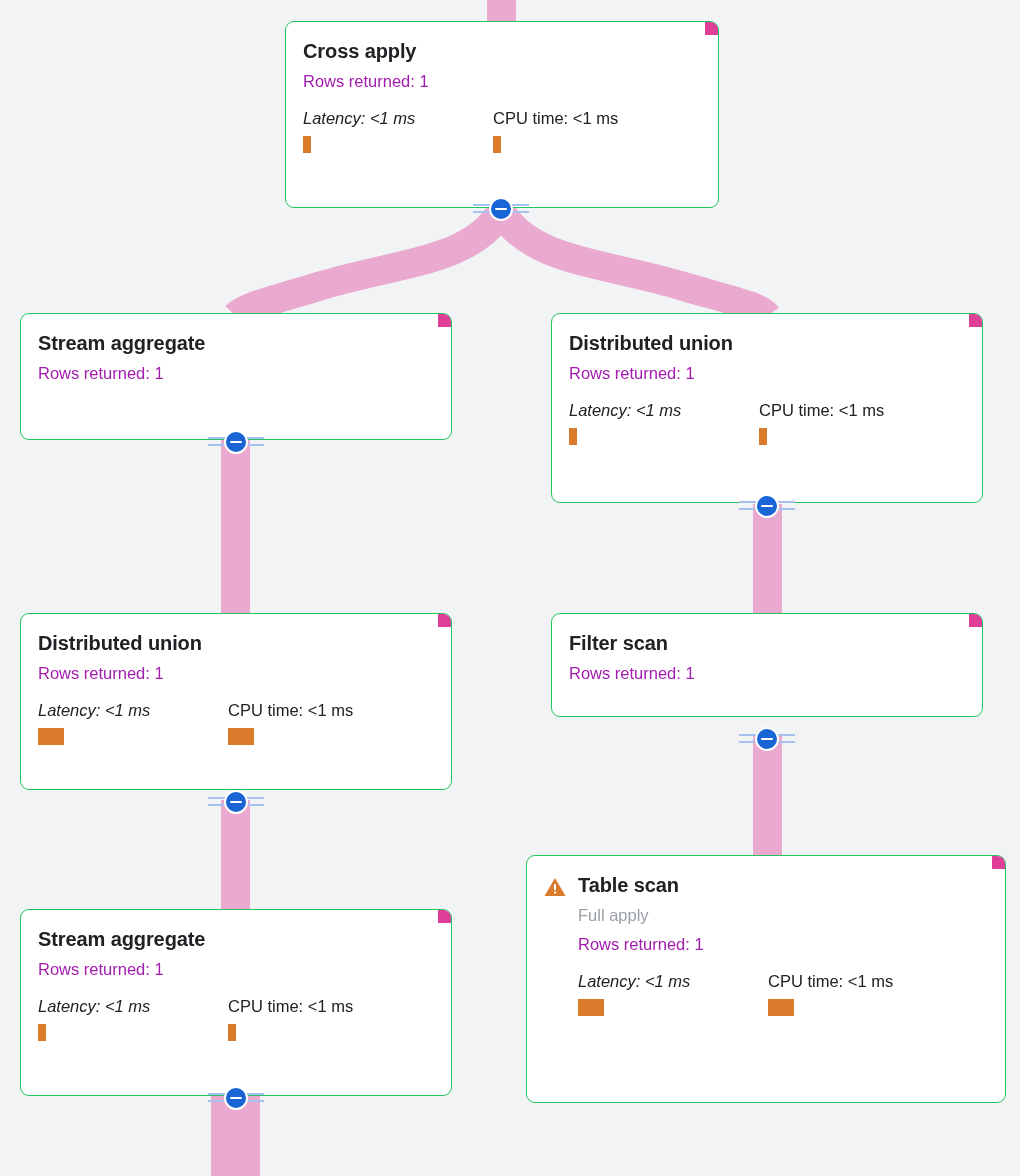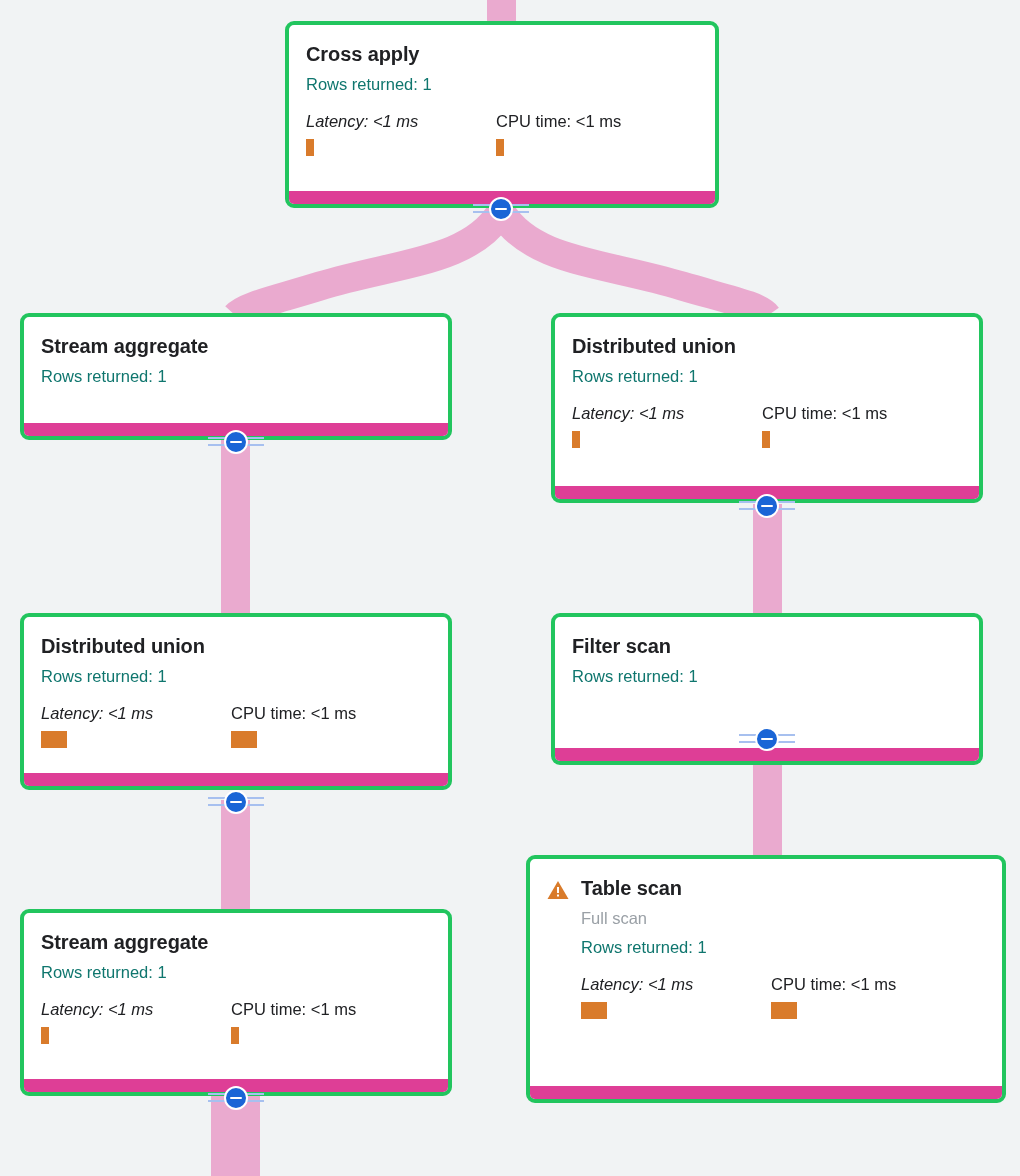--- a/index.html
+++ b/index.html
@@ -20,25 +20,25 @@
   #edges {
     position: absolute;
     left: 0; top: 0;
     width: 1020px; height: 1176px;
     pointer-events: none;
   }
   
   .node {
     position: absolute;
     background: #FFFFFF;
-    border: 4px solid #22c55e;
+    border: 1px solid #22c55e;
     border-radius: 9px;
     overflow: hidden;
     display: flex;
-    flex-direction: column;
+    flex-direction: row;
   }
   .node-body {
     flex: 1 1 auto;
     padding: 16px 17px 10px 17px;
     display: flex;
     flex-direction: row;
     align-items: flex-start;
   }
   .warn-slot {
     width: 34px;
@@ -61,21 +61,21 @@
   }
   .node-sub {
     font-size: 16.5px;
     color: #202124;
     line-height: 1.75;
     white-space: nowrap;
   }
   .node-sub.muted { color: #9AA0A6; }
   .node-rows {
     font-size: 16.5px;
-    color: #0f766e;
+    color: #a21caf;
     line-height: 1.75;
     white-space: nowrap;
   }
   .metrics {
     display: flex;
     flex-direction: row;
     margin-top: 13px;
   }
   .metric { position: relative; }
   .metric.latency  { flex: 0 0 190px; font-style: italic; }
@@ -269,21 +269,21 @@
       <span class="l1"></span>
         <span class="l2"></span>
         <span class="r1"></span>
         <span class="r2"></span>
     </div>
     <div class="knob">
         <i></i>
       </div>
   </div>
 
-  <div class="node" id="node-filter-scan" style="left:551px; top:613px; width:432px; height:152px;">
+  <div class="node" id="node-filter-scan" style="left:551px; top:613px; width:432px; height:104px;">
     <div class="node-body">
       <div class="node-content">
         <div class="node-title">Filter scan</div>
         <div class="node-rows">Rows returned: 1</div>
       </div>
     </div>
     <div class="node-footer"></div>
   </div>
   <div class="toggle" style="left:739px; top:726px;">
     <div class="lines">
@@ -332,21 +332,21 @@
     <div class="node-body">
       <div class="warn-slot">
         <svg class="warn-icon" width="22" height="20" viewBox="0 0 22 20">
           <path d="M11 1 L21.5 19 L0.5 19 Z" fill="#D97B2B"></path>
           <rect x="10" y="7" width="2" height="6" fill="#FFFFFF"></rect>
           <rect x="10" y="14.5" width="2" height="2" fill="#FFFFFF"></rect>
         </svg>
       </div>
       <div class="node-content">
         <div class="node-title">Table scan</div>
-        <div class="node-sub muted">Full scan</div>
+        <div class="node-sub muted">Full apply</div>
         <div class="node-rows">Rows returned: 1</div>
         <div class="metrics">
           <div class="metric latency">
             <div class="metric-label">Latency: &lt;1 ms</div>
             <div class="metric-bar" style="width:26px;"></div>
           </div>
           <div class="metric cpu">
             <div class="metric-label">CPU time: &lt;1 ms</div>
             <div class="metric-bar" style="width:26px;"></div>
           </div>

